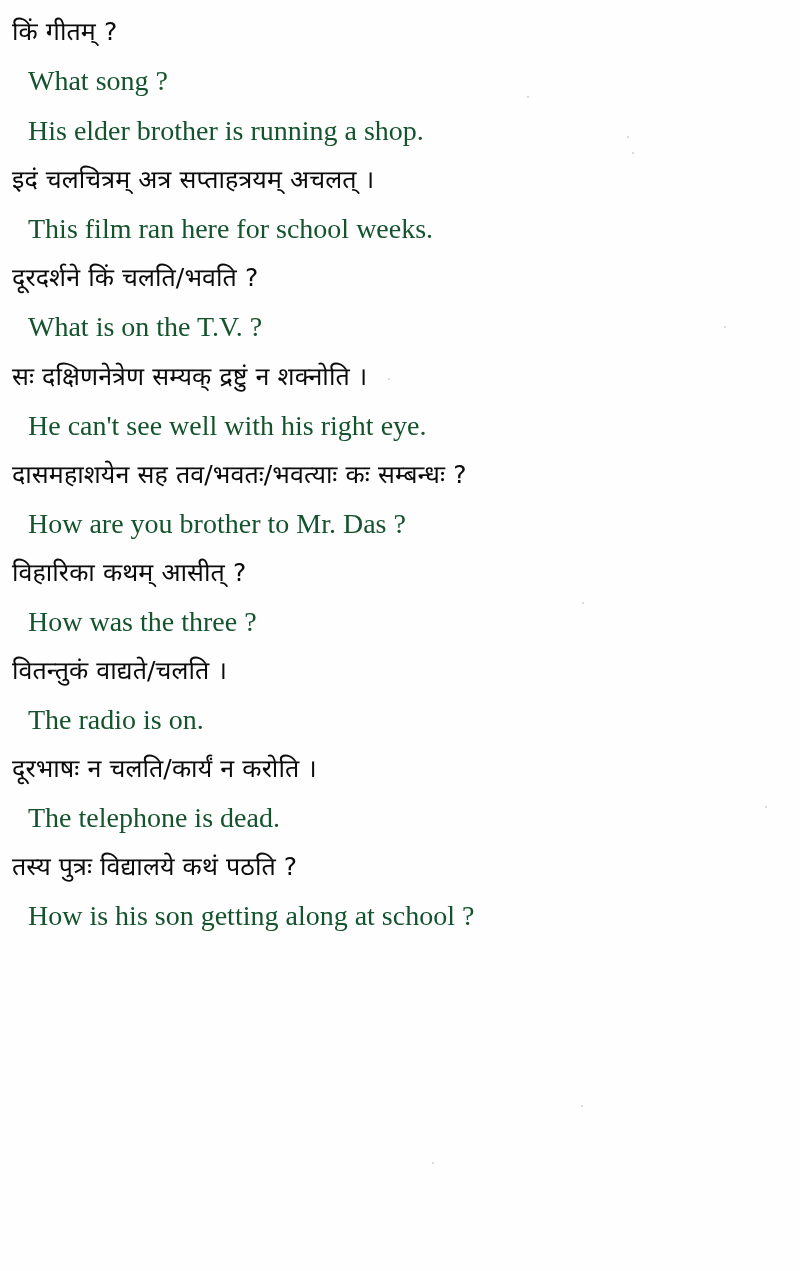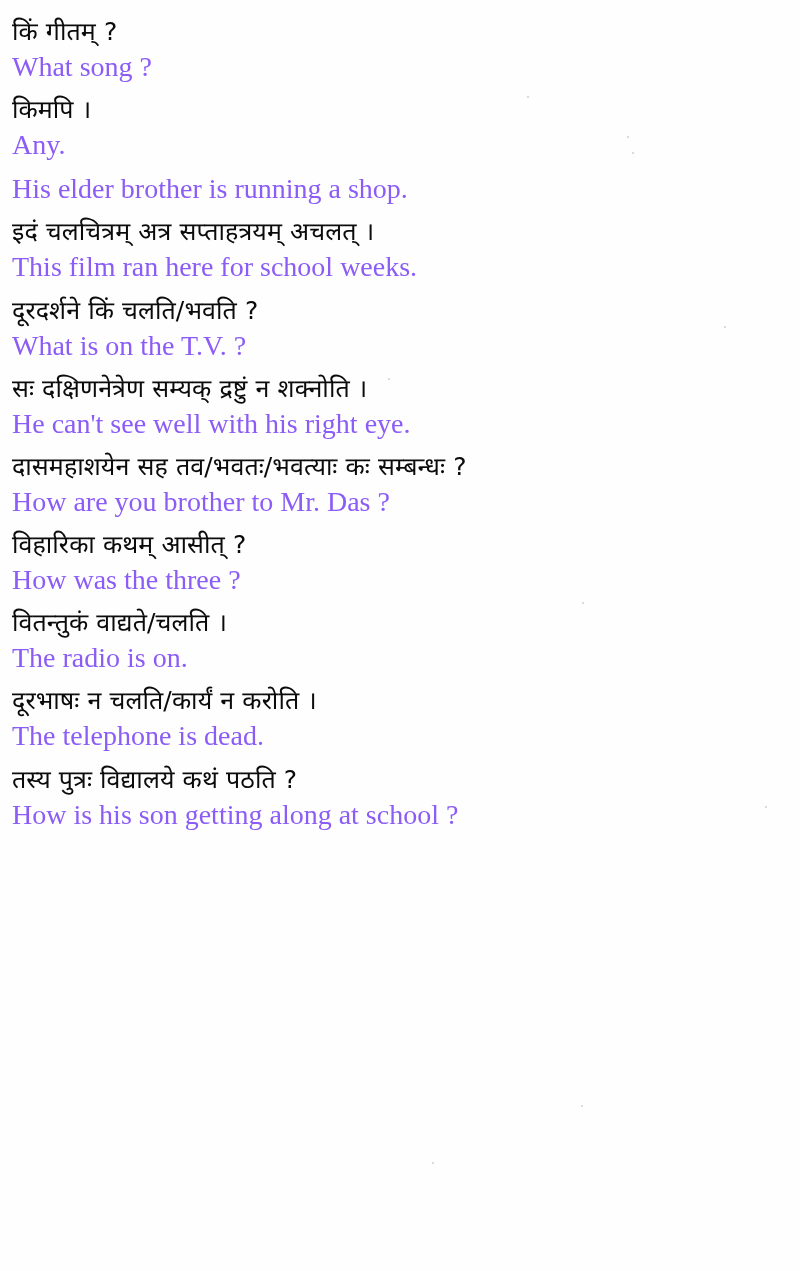--- a/index.html
+++ b/index.html
@@ -31,22 +31,22 @@
     line-height: 1.28;
     letter-spacing: 0.1px;
     color: #0b0b0b;
     margin: 0 0 2px 0;
     white-space: pre-wrap;
   }
   .line-en {
     font-family: "Liberation Serif", "DejaVu Serif", serif;
     font-size: 28px;
     line-height: 1.22;
-    color: #8b5cf6;
-    margin: 0;
+    color: #14532d;
+    margin: 16px;
     white-space: pre-wrap;
   }
   
   .speck {
     position: absolute;
     width: 2px;
     height: 2px;
     background: #cfcfcf;
     border-radius: 50%;
     pointer-events: none;
@@ -55,24 +55,20 @@
 </head>
 <body>
 
 <div class="page">
 
   <div class="entry">
     <p class="line-sa">किं गीतम् ?</p>
     <p class="line-en">What song ?</p>
   </div>
 
-  <div class="entry">
-    <p class="line-sa">किमपि ।</p>
-    <p class="line-en">Any.</p>
-  </div>
 
   <div class="entry">
     <p class="line-en">His elder brother is running a shop.</p>
   </div>
 
   <div class="entry">
     <p class="line-sa">इदं चलचित्रम् अत्र सप्ताहत्रयम् अचलत् ।</p>
     <p class="line-en">This film ran here for school weeks.</p>
   </div>
 

